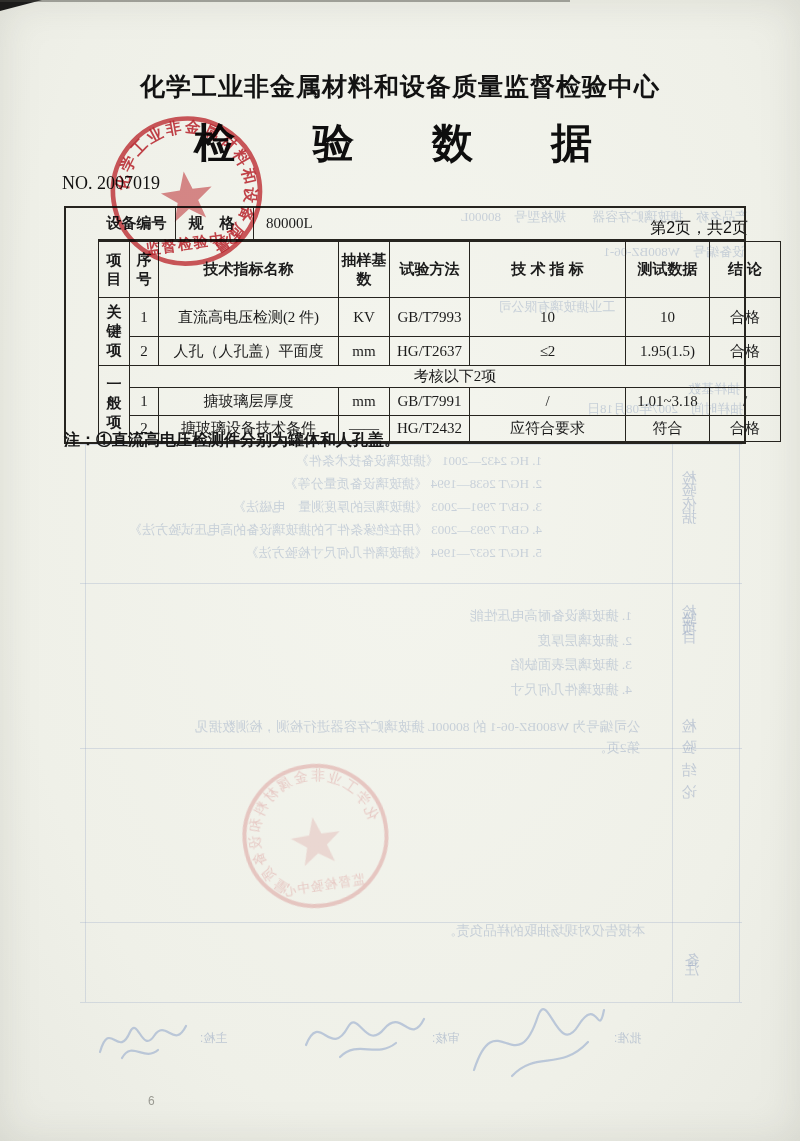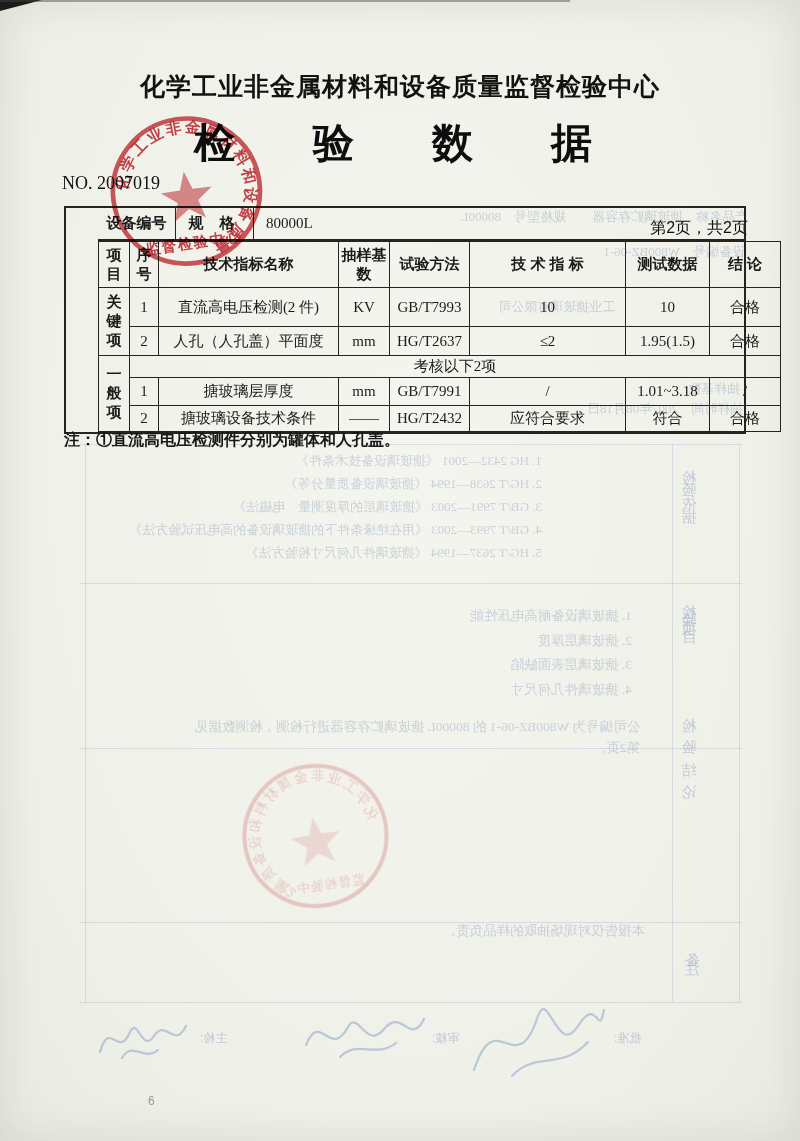--- a/index.html
+++ b/index.html
@@ -27,21 +27,21 @@
   .info-row{display:flex;height:31px;border-bottom:2px solid #26241f;font-size:15px;}
   .info-row .c{display:flex;align-items:center;box-sizing:border-box;}
   .c-b{border-right:1px solid #26241f;}
   .lab{justify-content:center;font-weight:700;}
   table.main{border-collapse:collapse;width:100%;table-layout:fixed;font-family:"Liberation Serif",serif;}
   table.main td{border:1px solid #26241f;text-align:center;vertical-align:middle;
         font-size:15px;padding:1px 2px;overflow:hidden;}
   table.main td.hd{font-family:"Liberation Sans",sans-serif;font-weight:700;}
   td.stackv{word-break:break-all;line-height:1.25;font-family:"Liberation Sans",sans-serif;font-weight:700;}
   td.nm{text-align:left;padding-left:8px;}
-  tr.h-head{height:46px;} tr.r1{height:39px;} tr.r2{height:29px;}
+  tr.h-head{height:56px;} tr.r1{height:39px;} tr.r2{height:29px;}
   tr.rm{height:21px;} tr.r3{height:28px;} tr.r4{height:26px;}
   .sp6{letter-spacing:6px;}
   .note-line{position:absolute;left:64px;top:430px;font-size:16px;font-weight:700;color:#171717;}
 
   
   .stamp{position:absolute;left:98px;top:100px;width:176px;height:176px;
         transform:rotate(-8deg);mix-blend-mode:multiply;}
   .stamp-ghost{position:absolute;left:230px;top:748px;width:170px;height:170px;
         transform:scaleX(-1) rotate(9deg);opacity:.3;filter:blur(.7px);mix-blend-mode:multiply;}
 

